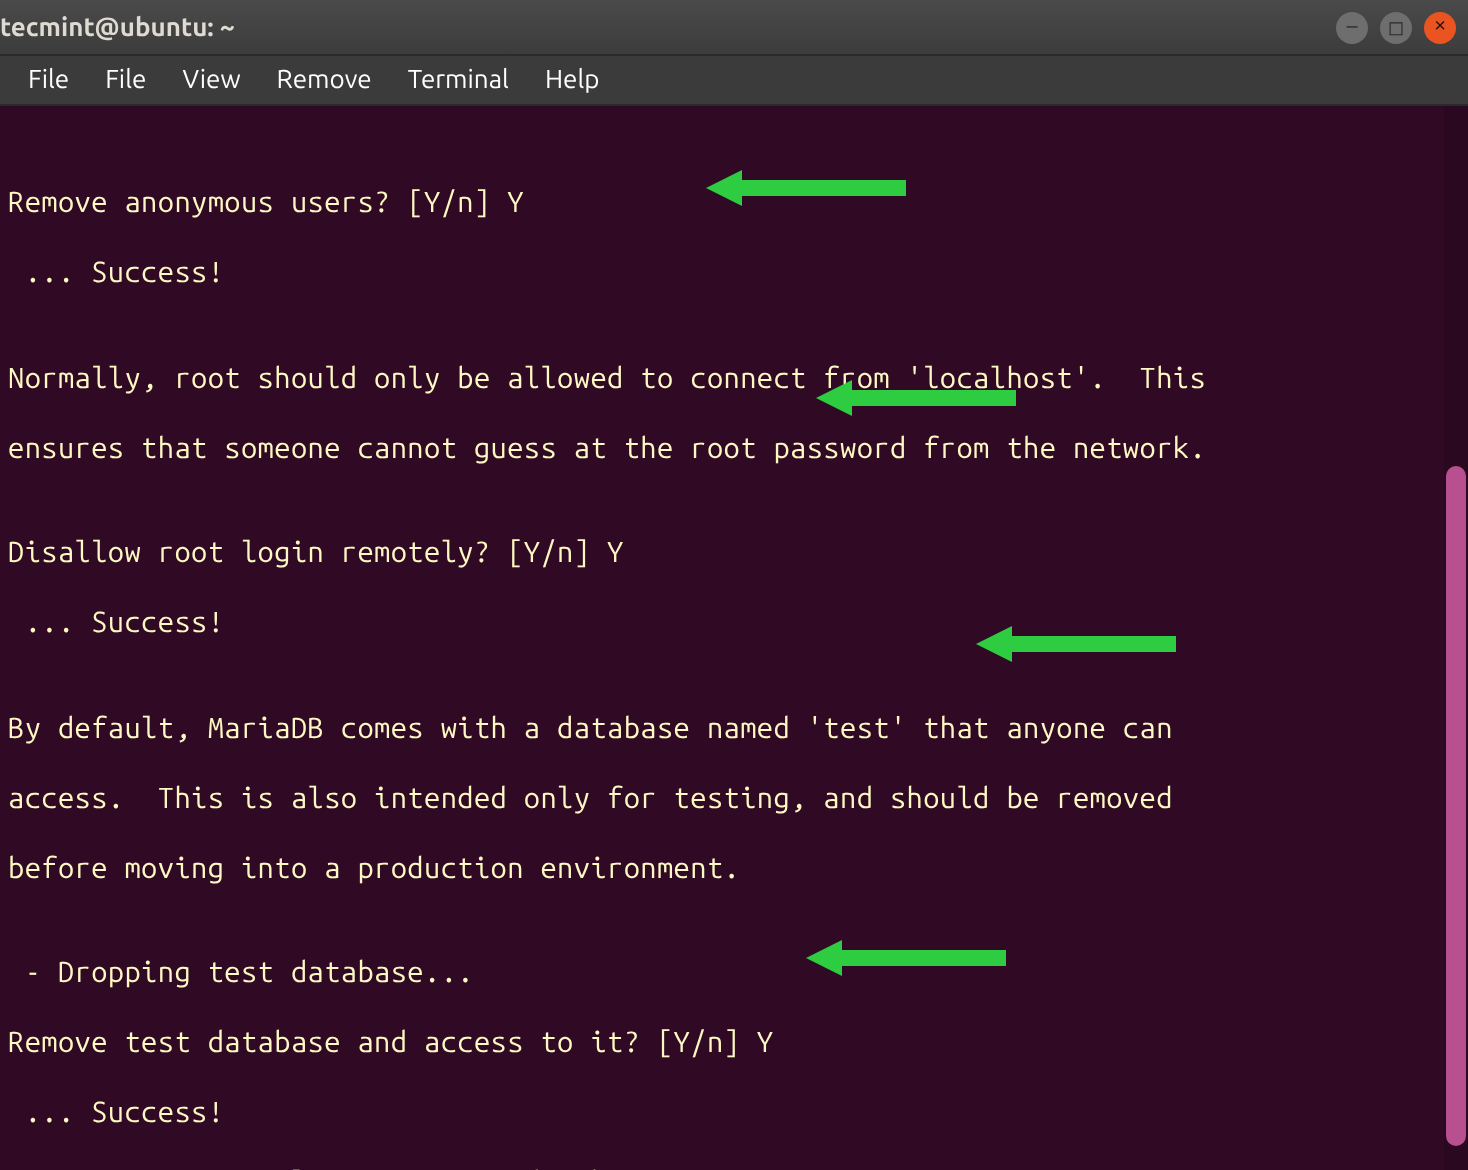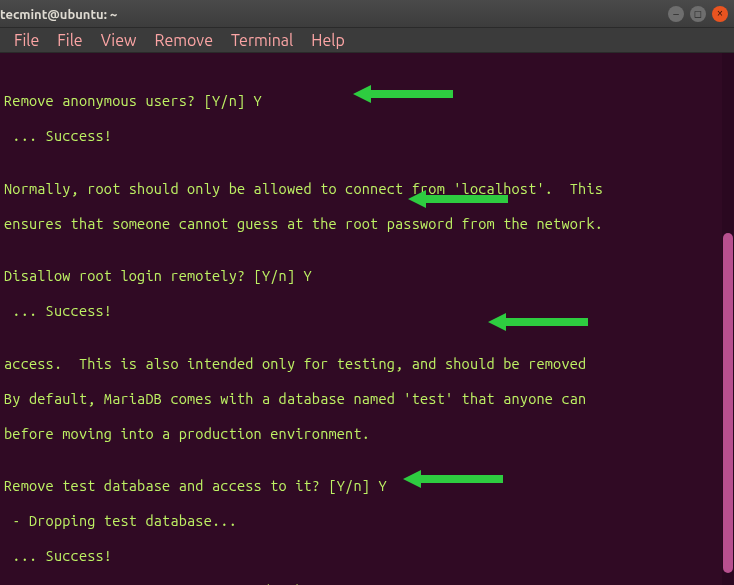--- a/index.html
+++ b/index.html
@@ -51,29 +51,29 @@
     .menubar {
       height: 25px;
       background: #3b3b3b;
       display: flex;
       align-items: center;
       padding: 0 6px;
       gap: 2px;
       border-bottom: 1px solid #2a2a2a;
     }
     .menu-item {
-      color: #fca5a5;
+      color: #ffffff;
       font-family: Ubuntu, sans-serif;
-      font-size: 16px;
+      font-size: 13px;
       padding: 3px 8px;
       cursor: pointer;
     }
     .terminal {
       padding: 4px 4px;
-      color: #bef264;
+      color: #fef9c3;
       font-size: 14.5px;
       line-height: 17.5px;
       white-space: pre;
       letter-spacing: 0.2px;
       position: relative;
       height: calc(585px - 53px);
     }
     .line {
       white-space: pre;
     }
@@ -130,26 +130,26 @@
 <div class="line"></div>
 <div class="line">Remove anonymous users? [Y/n] Y</div>
 <div class="line"> ... Success!</div>
 <div class="line"></div>
 <div class="line">Normally, root should only be allowed to connect from 'localhost'.  This</div>
 <div class="line">ensures that someone cannot guess at the root password from the network.</div>
 <div class="line"></div>
 <div class="line">Disallow root login remotely? [Y/n] Y</div>
 <div class="line"> ... Success!</div>
 <div class="line"></div>
+<div class="line">By default, MariaDB comes with a database named 'test' that anyone can</div>
 <div class="line">access.  This is also intended only for testing, and should be removed</div>
-<div class="line">By default, MariaDB comes with a database named 'test' that anyone can</div>
 <div class="line">before moving into a production environment.</div>
 <div class="line"></div>
+<div class="line"> - Dropping test database...</div>
 <div class="line">Remove test database and access to it? [Y/n] Y</div>
-<div class="line"> - Dropping test database...</div>
 <div class="line"> ... Success!</div>
 <div class="line"> - Removing privileges on test database...</div>
 
 <div class="line"></div>
 
 
 <div class="line"></div>
 
 
 <div class="line"></div>

